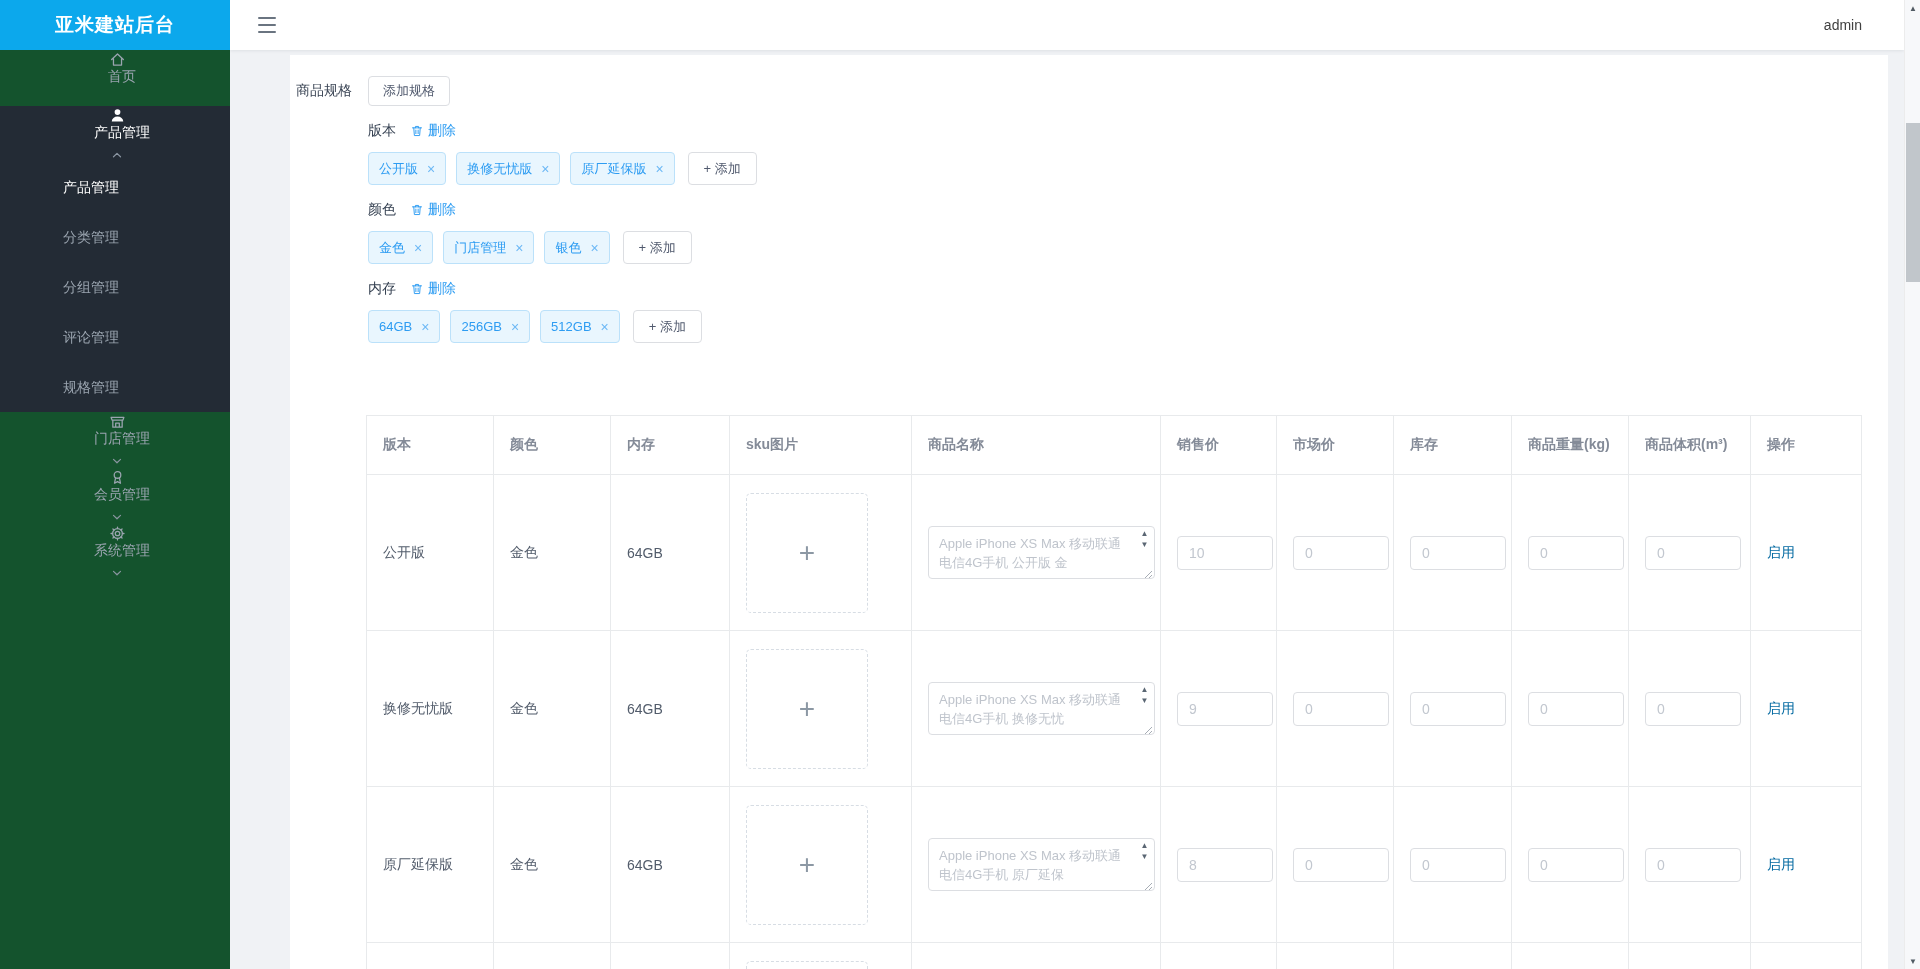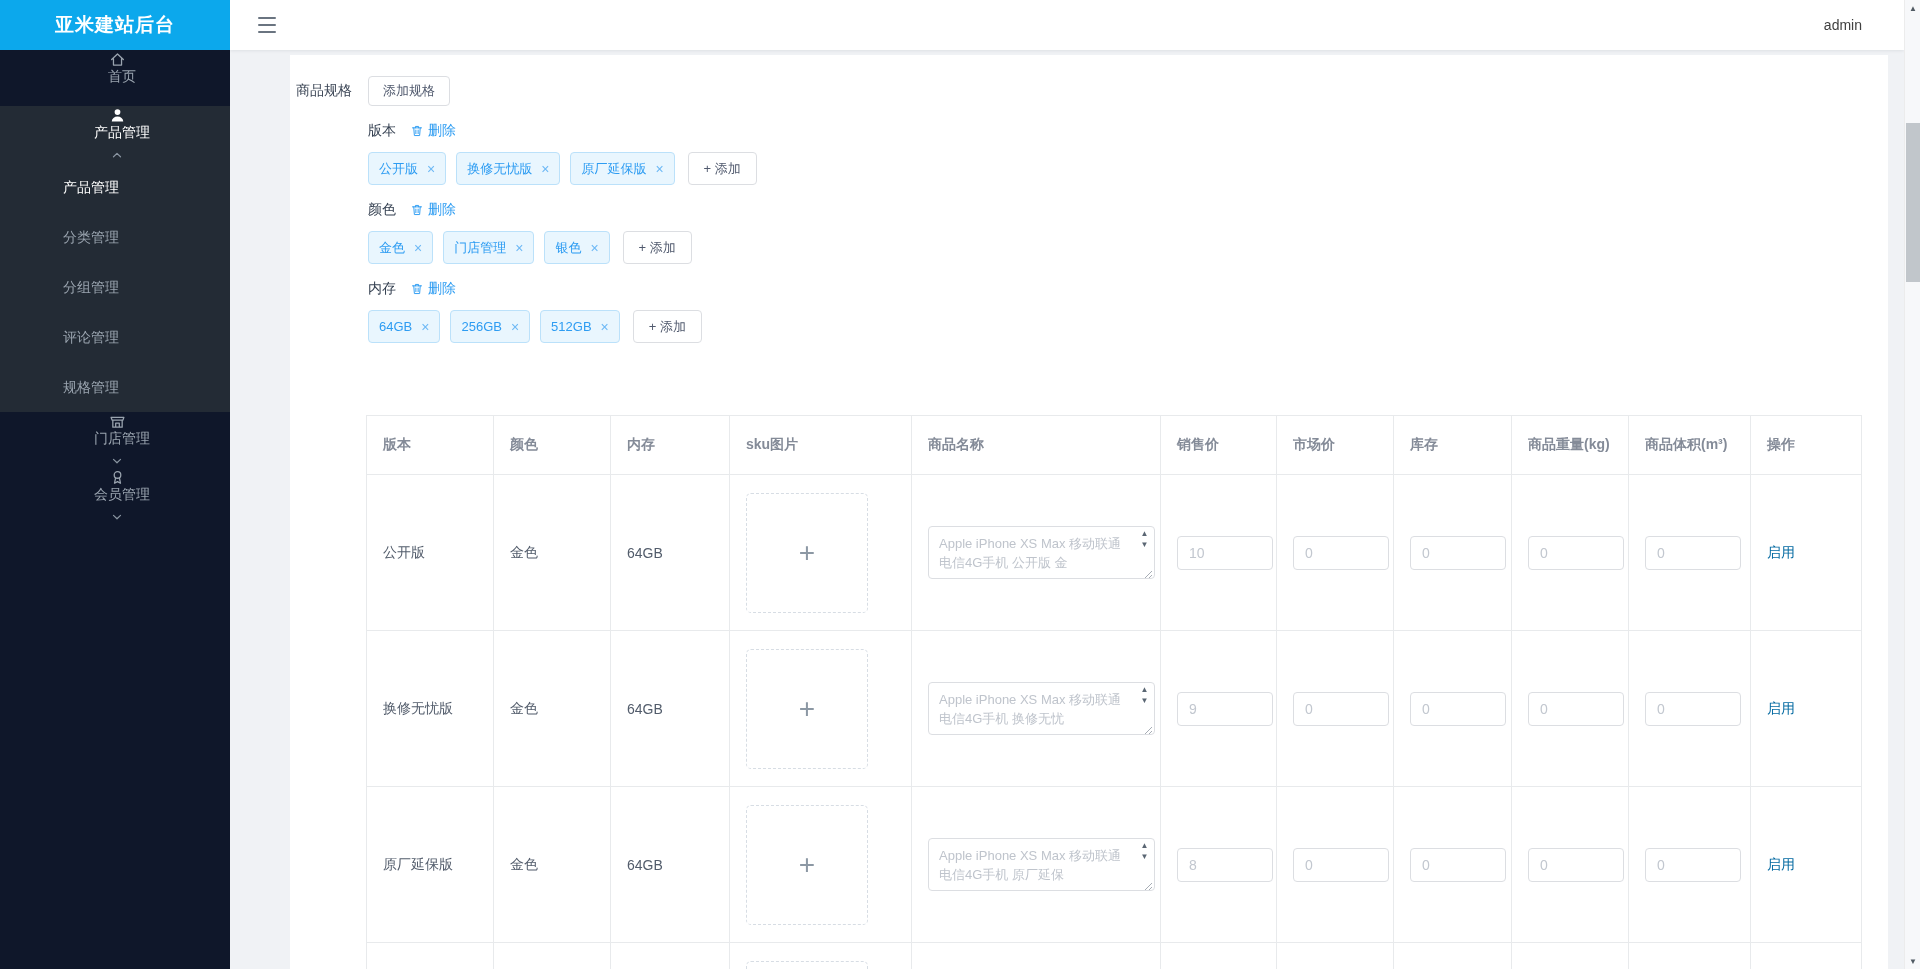--- a/index.html
+++ b/index.html
@@ -1,20 +1,20 @@
 <!DOCTYPE html>
 <html><head>
 <meta charset="utf-8">
 <style>
   * { margin:0; padding:0; box-sizing:border-box; }
   html,body { width:1920px; height:969px; overflow:hidden; }
   body { position:relative; background:#f0f2f5; font-family:"Liberation Sans", sans-serif; font-size:14px; color:#515a6e; }
 
   
-  .sidebar { position:absolute; left:0; top:0; width:230px; height:969px; background:#0f172a; z-index:5; }
+  .sidebar { position:absolute; left:0; top:0; width:230px; height:969px; background:#14532d; z-index:5; }
   .brand { height:50px; background:#0ca8ec; color:#fff; font-size:19px; font-weight:bold; display:flex; align-items:center; justify-content:center; letter-spacing:1px; }
   .menu-item { height:56px; display:flex; align-items:center; padding:0 18px 0 22px; color:#9aa4af; cursor:pointer;flex-direction:column; }
   .menu-item .menu-label { margin-left:10px; flex:1; }
   .menu-item.active-parent { color:#fff; }
   .menu-icon { width:18px; height:18px; display:inline-flex; align-items:center; justify-content:center; }
   .menu-icon svg { width:17px; height:17px; stroke:currentColor; fill:none; stroke-width:1.2; stroke-linecap:round; stroke-linejoin:round; }
   .menu-icon.filled svg { fill:currentColor; stroke:none; }
   .chev { width:14px; height:14px; color:#8a95a1; }
   .chev svg { width:14px; height:14px; stroke:currentColor; fill:none; stroke-width:1.4; stroke-linecap:round; stroke-linejoin:round; }
   .expanded-section { background:#232b35; }
@@ -135,20 +135,35 @@
     </span>
     <span class="menu-label">会员管理</span>
     <span class="chev">
       <svg viewBox="0 0 16 16">
           <path d="M4 6.2 L8 10 L12 6.2"></path>
         </svg>
     </span>
   </div>
 
 
+  <div class="menu-item">
+    <span class="menu-icon">
+      <svg viewBox="0 0 16 16">
+          <circle cx="8" cy="8" r="2.1"></circle>
+          <circle cx="8" cy="8" r="4.6"></circle>
+          <path d="M8 3.4 V1.9 M8 12.6 V14.1 M3.4 8 H1.9 M12.6 8 H14.1 M4.7 4.7 L3.7 3.7 M11.3 11.3 L12.3 12.3 M11.3 4.7 L12.3 3.7 M4.7 11.3 L3.7 12.3"></path>
+        </svg>
+    </span>
+    <span class="menu-label">系统管理</span>
+    <span class="chev">
+      <svg viewBox="0 0 16 16">
+          <path d="M4 6.2 L8 10 L12 6.2"></path>
+        </svg>
+    </span>
+  </div>
 </div>
 
 <div class="header">
   <div class="burger">
       <i></i>
       <i></i>
       <i></i>
     </div>
   <div class="admin">admin</div>
 </div>

